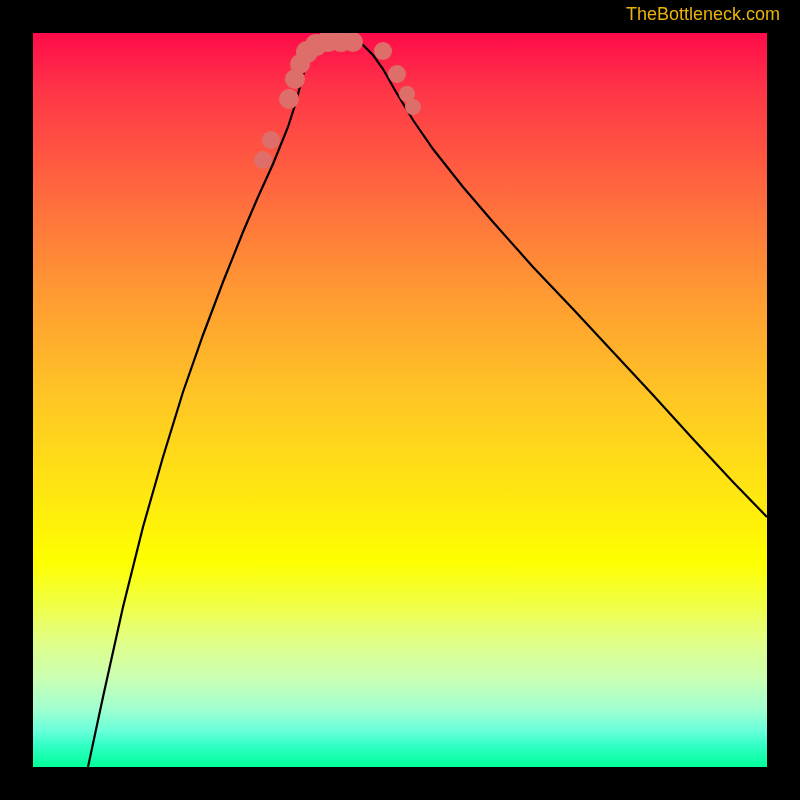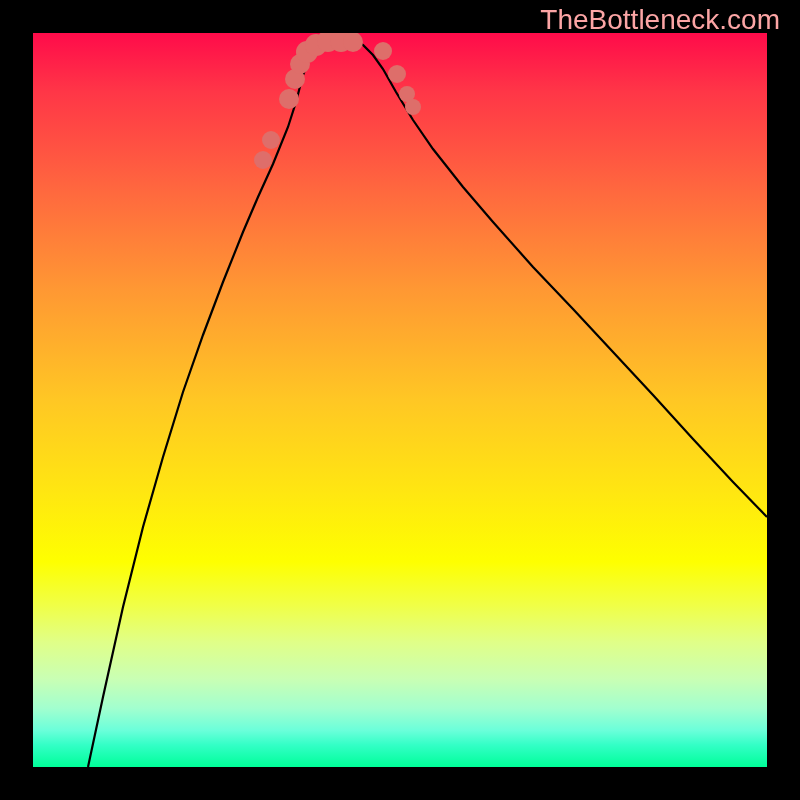--- a/index.html
+++ b/index.html
@@ -8,22 +8,22 @@
     width: 800px;
     height: 800px;
     background: #000;
     position: relative;
     font-family: Arial, Helvetica, sans-serif;
   }
   .watermark {
     position: absolute;
     top: 4px;
     right: 20px;
-    color: #fca5a5;
-    font-size: 28px;
+    color: #eab308;
+    font-size: 18px;
     font-weight: 500;
     z-index: 10;
   }
   .plot-area {
     position: absolute;
     left: 33px;
     top: 33px;
     width: 734px;
     height: 734px;
     overflow: hidden;

